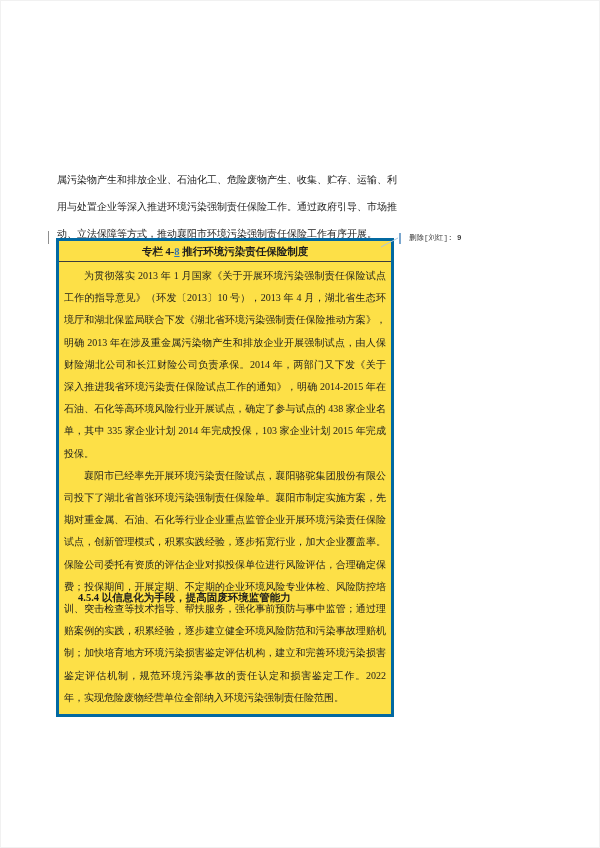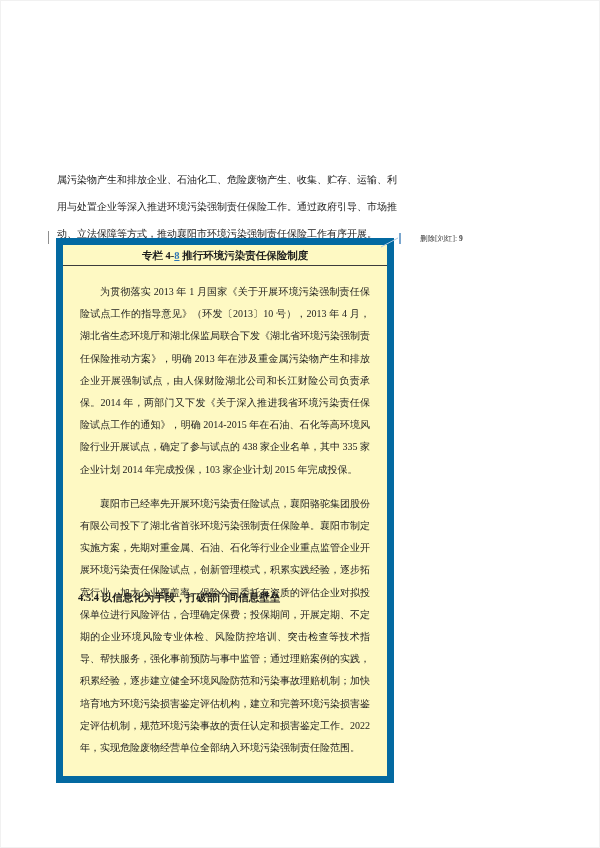--- a/index.html
+++ b/index.html
@@ -29,22 +29,22 @@
     text-align: justify;
     text-justify: inter-ideograph;
   }
 
   
   .feature-box {
     position: absolute;
     left: 56px;
     top: 238px;
     width: 338px;
-    border: 7px solid #0369a1;
-    background: #fef9c3;
+    border: 3px solid #0369a1;
+    background: #fde047;
     box-sizing: border-box;
   }
   .feature-box-title {
     border-bottom: 1px solid #3c3c3c;
     text-align: center;
     font-weight: bold;
     font-size: 10.5px;
     line-height: 15px;
     padding: 3px 2px 2px 2px;
   }
@@ -53,21 +53,21 @@
     text-decoration: underline;
   }
   .feature-box-body {
     padding: 3px 5px 5px 5px;
     font-size: 10px;
     line-height: 22.2px;
     text-align: justify;
     text-justify: inter-ideograph;
   }
   .feature-box-body p {
-    margin: 12px;
+    margin: 0;
     text-indent: 2em;
   }
 
   
   .section-heading {
     position: absolute;
     left: 57px;
     top: 577px;
     width: 340px;
     font-weight: bold;
@@ -100,22 +100,22 @@
     color: #2a2a2a;
   }
 
   
   .margin-comment {
     position: absolute;
     left: 399px;
     top: 233px;
     display: flex;
     align-items: flex-start;
-    gap: 19px;
-    font-family: Liberation Serif, serif;
+    gap: 8px;
+    font-family: Liberation Mono, monospace;
     font-size: 7.5px;
     line-height: 11px;
     color: #3e3e3e;
     white-space: nowrap;
     cursor: default;
   }
   .comment-anchor-bar {
     width: 2px;
     height: 11px;
     background: #7ba7cf;
@@ -166,17 +166,17 @@
 
   <svg class="connector-svg" viewBox="0 0 24 20" xmlns="http://www.w3.org/2000/svg">
     <line x1="3" y1="15" x2="20" y2="6" stroke="#a9c7e2" stroke-width="1"></line>
   </svg>
 
   <div class="margin-comment">
     <span class="comment-anchor-bar"></span>
     <span><span>删除[刘红]: </span><span class="comment-content-bold">9</span></span>
   </div>
 
-  <h4 class="section-heading">4.5.4 以信息化为手段，打破部门间信息壁垒</h4>
+  <h4 class="section-heading">4.5.4 以信息化为手段，提高固废环境监管能力</h4>
 
 
 
 </div>
 
 </body></html>

